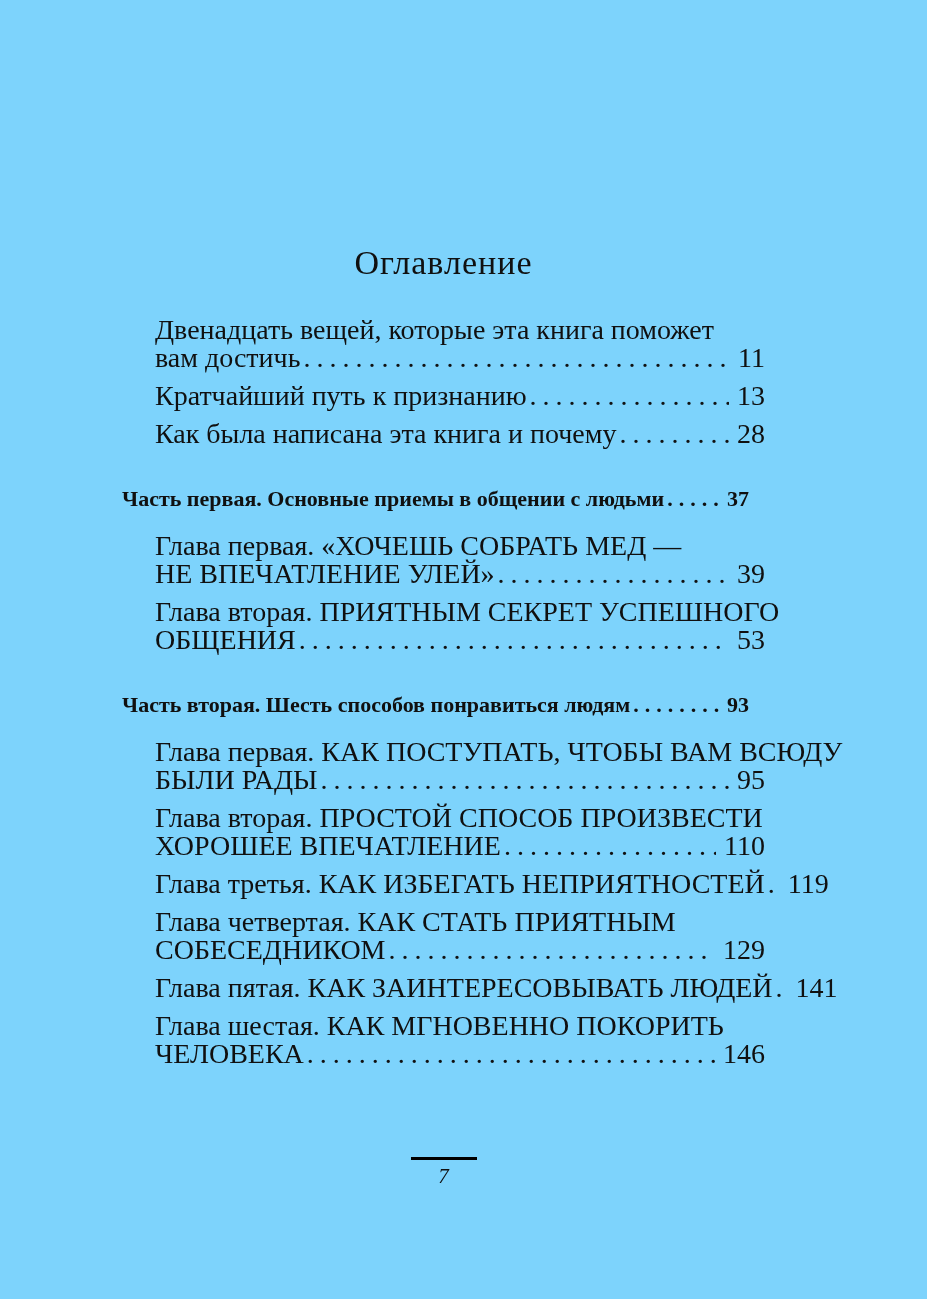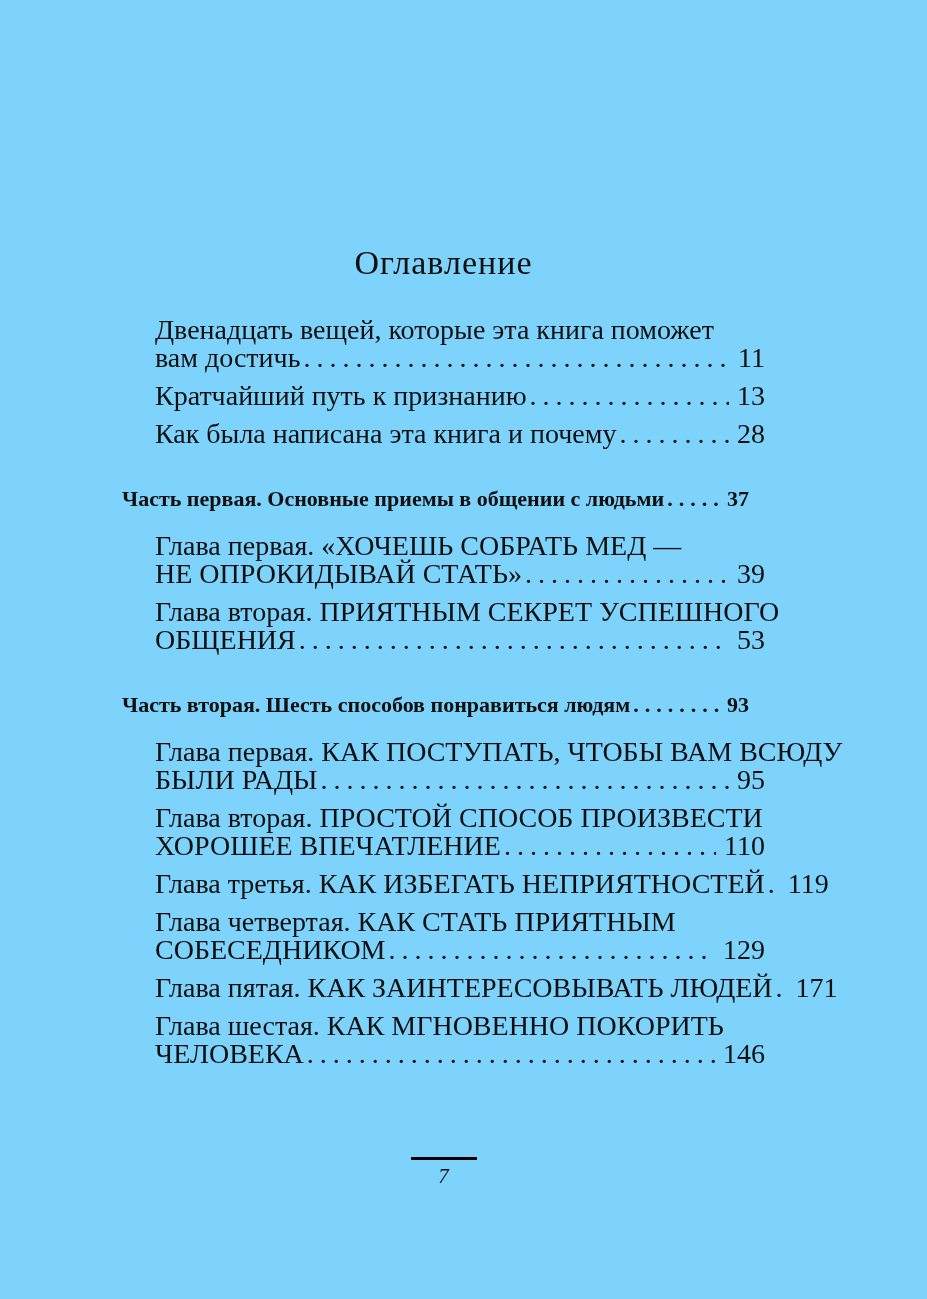--- a/index.html
+++ b/index.html
@@ -127,21 +127,21 @@
         <div class="row">
           <span class="label">Часть первая. Основные приемы в общении с людьми</span>
           <span class="dots"></span>
           <span class="pagenum">37</span>
         </div>
       </div>
 
       <div class="entry indent">
         <div class="line">Глава первая. «ХОЧЕШЬ СОБРАТЬ МЕД —</div>
         <div class="row">
-          <span class="label">НЕ ОПРОКИДЫВАЙ СТАТЬ»</span>
+          <span class="label">НЕ ВПЕЧАТЛЕНИЕ УЛЕЙ»</span>
           <span class="dots"></span>
           <span class="pagenum">39</span>
         </div>
       </div>
 
       <div class="entry indent">
         <div class="line">Глава вторая. ПРИЯТНЫМ СЕКРЕТ УСПЕШНОГО</div>
         <div class="row">
           <span class="label">ОБЩЕНИЯ</span>
           <span class="dots"></span>
@@ -190,21 +190,21 @@
           <span class="label">СОБЕСЕДНИКОМ</span>
           <span class="dots"></span>
           <span class="pagenum">129</span>
         </div>
       </div>
 
       <div class="entry indent">
         <div class="row">
           <span class="label">Глава пятая. КАК ЗАИНТЕРЕСОВЫВАТЬ ЛЮДЕЙ</span>
           <span class="dots"></span>
-          <span class="pagenum">171</span>
+          <span class="pagenum">141</span>
         </div>
       </div>
 
       <div class="entry indent">
         <div class="line">Глава шестая. КАК МГНОВЕННО ПОКОРИТЬ</div>
         <div class="row">
           <span class="label">ЧЕЛОВЕКА</span>
           <span class="dots"></span>
           <span class="pagenum">146</span>
         </div>

